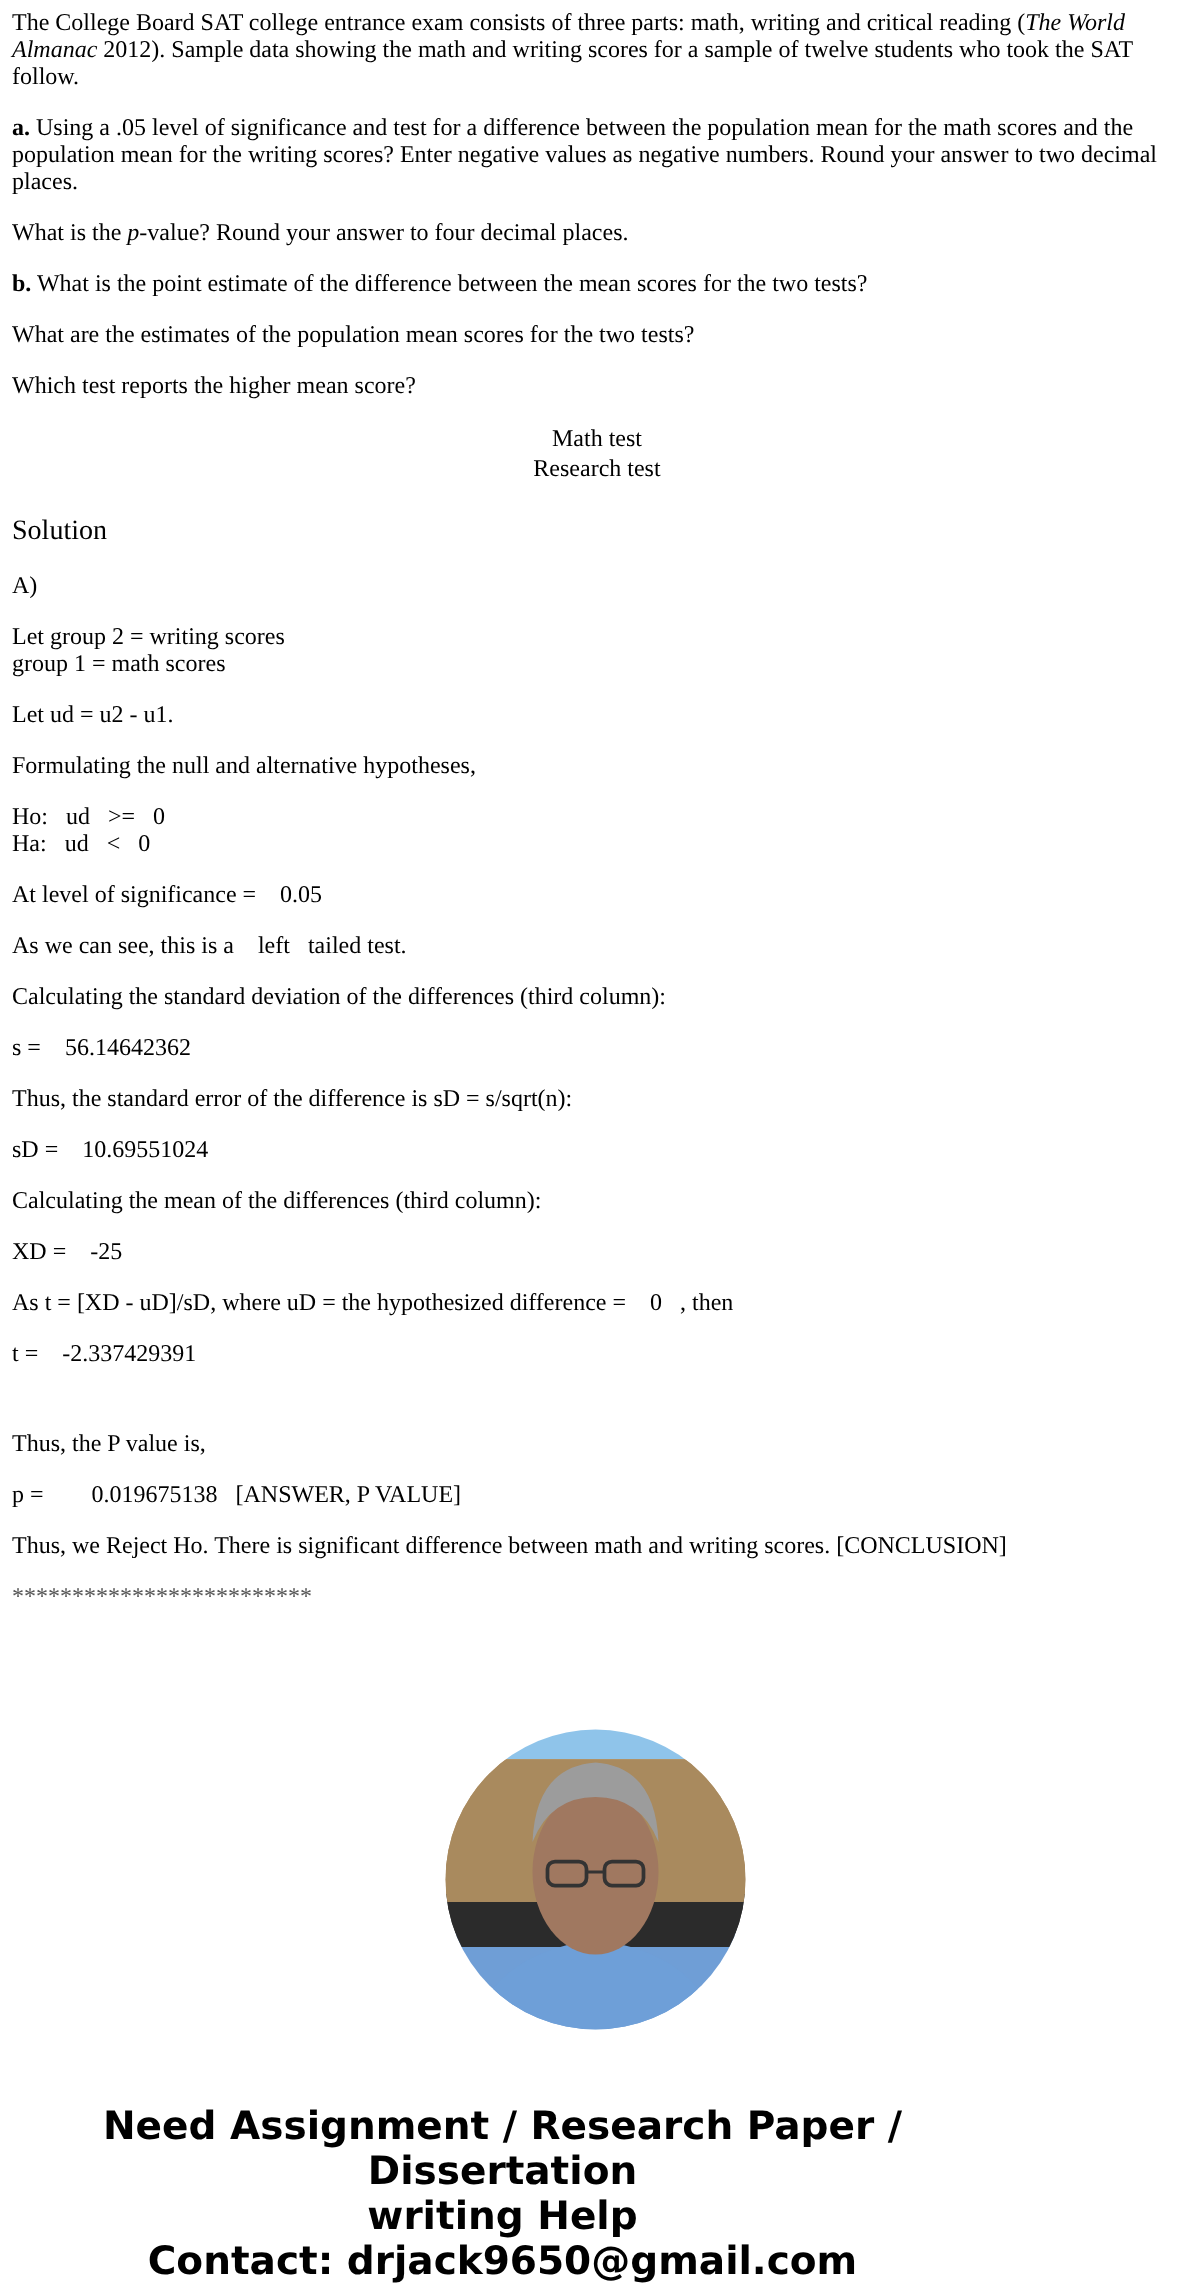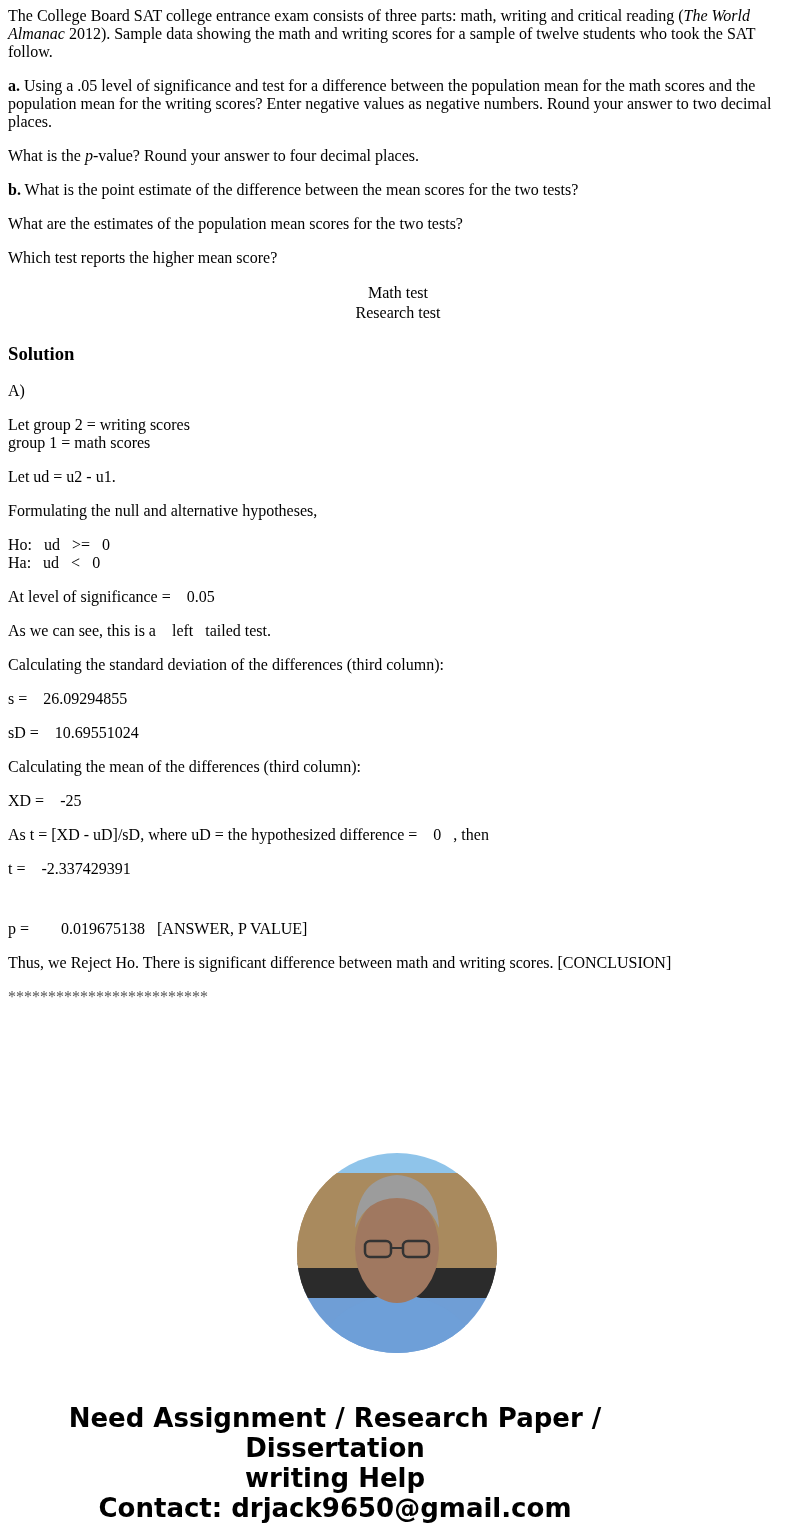--- a/index.html
+++ b/index.html
@@ -9,21 +9,21 @@
       overflow: hidden;
       font-family: "Liberation Serif", serif;
       font-size: 16px;
       color: #000;
       position: relative;
     }
     .content { padding: 0 8px; }
     p { margin: 16px 0; line-height: 18px; }
     p.first { margin-top: 7px; font-family: Liberation Serif, serif; }
     .opts { margin: 16px 0 0 2px; line-height: 20px; text-align: center; }
-    h3 { font-size: 18.7px; font-weight: bold; margin: 20px 0 17px 0; }
+    h3 { font-size: 18.7px; font-weight: normal; margin: 20px 0 17px 0; }
     .gap { height: 10px; }
     .avatar {
       position: absolute;
       left: 297px; top: 1153px;
       width: 200px; height: 200px;
       border-radius: 50%;
       overflow: hidden;
       background: linear-gradient(#8fc4ea 0%, #8fc4ea 10%, #b89a6e 10%, #a58458 55%, #2a2a2a 55%, #2a2a2a 68%, #6f9ed6 68%, #6f9ed6 100%);
     }
     .promo {
@@ -69,36 +69,38 @@
   <p>Formulating the null and alternative hypotheses,</p>
 
   <p style="white-space:pre;"><span>Ho:   ud   &gt;=   0</span><br><span>Ha:   ud   &lt;   0</span></p>
 
   <p style="white-space:pre;">At level of significance =    0.05</p>
 
   <p style="white-space:pre;">As we can see, this is a    left   tailed test.</p>
 
   <p>Calculating the standard deviation of the differences (third column):</p>
 
-  <p style="white-space:pre;">s =    26.09294855</p>
+  <p style="white-space:pre;">s =    56.14642362</p>
 
+  <p>Thus, the standard error of the difference is sD = s/sqrt(n):</p>
 
   <p style="white-space:pre;">sD =    10.69551024</p>
 
   <p>Calculating the mean of the differences (third column):</p>
 
   <p style="white-space:pre;">XD =    -25</p>
 
   <p style="white-space:pre;">As t = [XD - uD]/sD, where uD = the hypothesized difference =    0   , then</p>
 
   <p style="white-space:pre;">t =    -2.337429391</p>
 
 
   <div class="gap"></div>
 
+  <p>Thus, the P value is,</p>
 
   <p style="white-space:pre;">p =        0.019675138   [ANSWER, P VALUE]</p>
 
   <p>Thus, we Reject Ho. There is significant difference between math and writing scores. [CONCLUSION]</p>
 
   <p style="color:#555;">*************************</p>
 </div>
 
 <div class="avatar">
   <svg width="200" height="200" viewBox="0 0 200 200">

